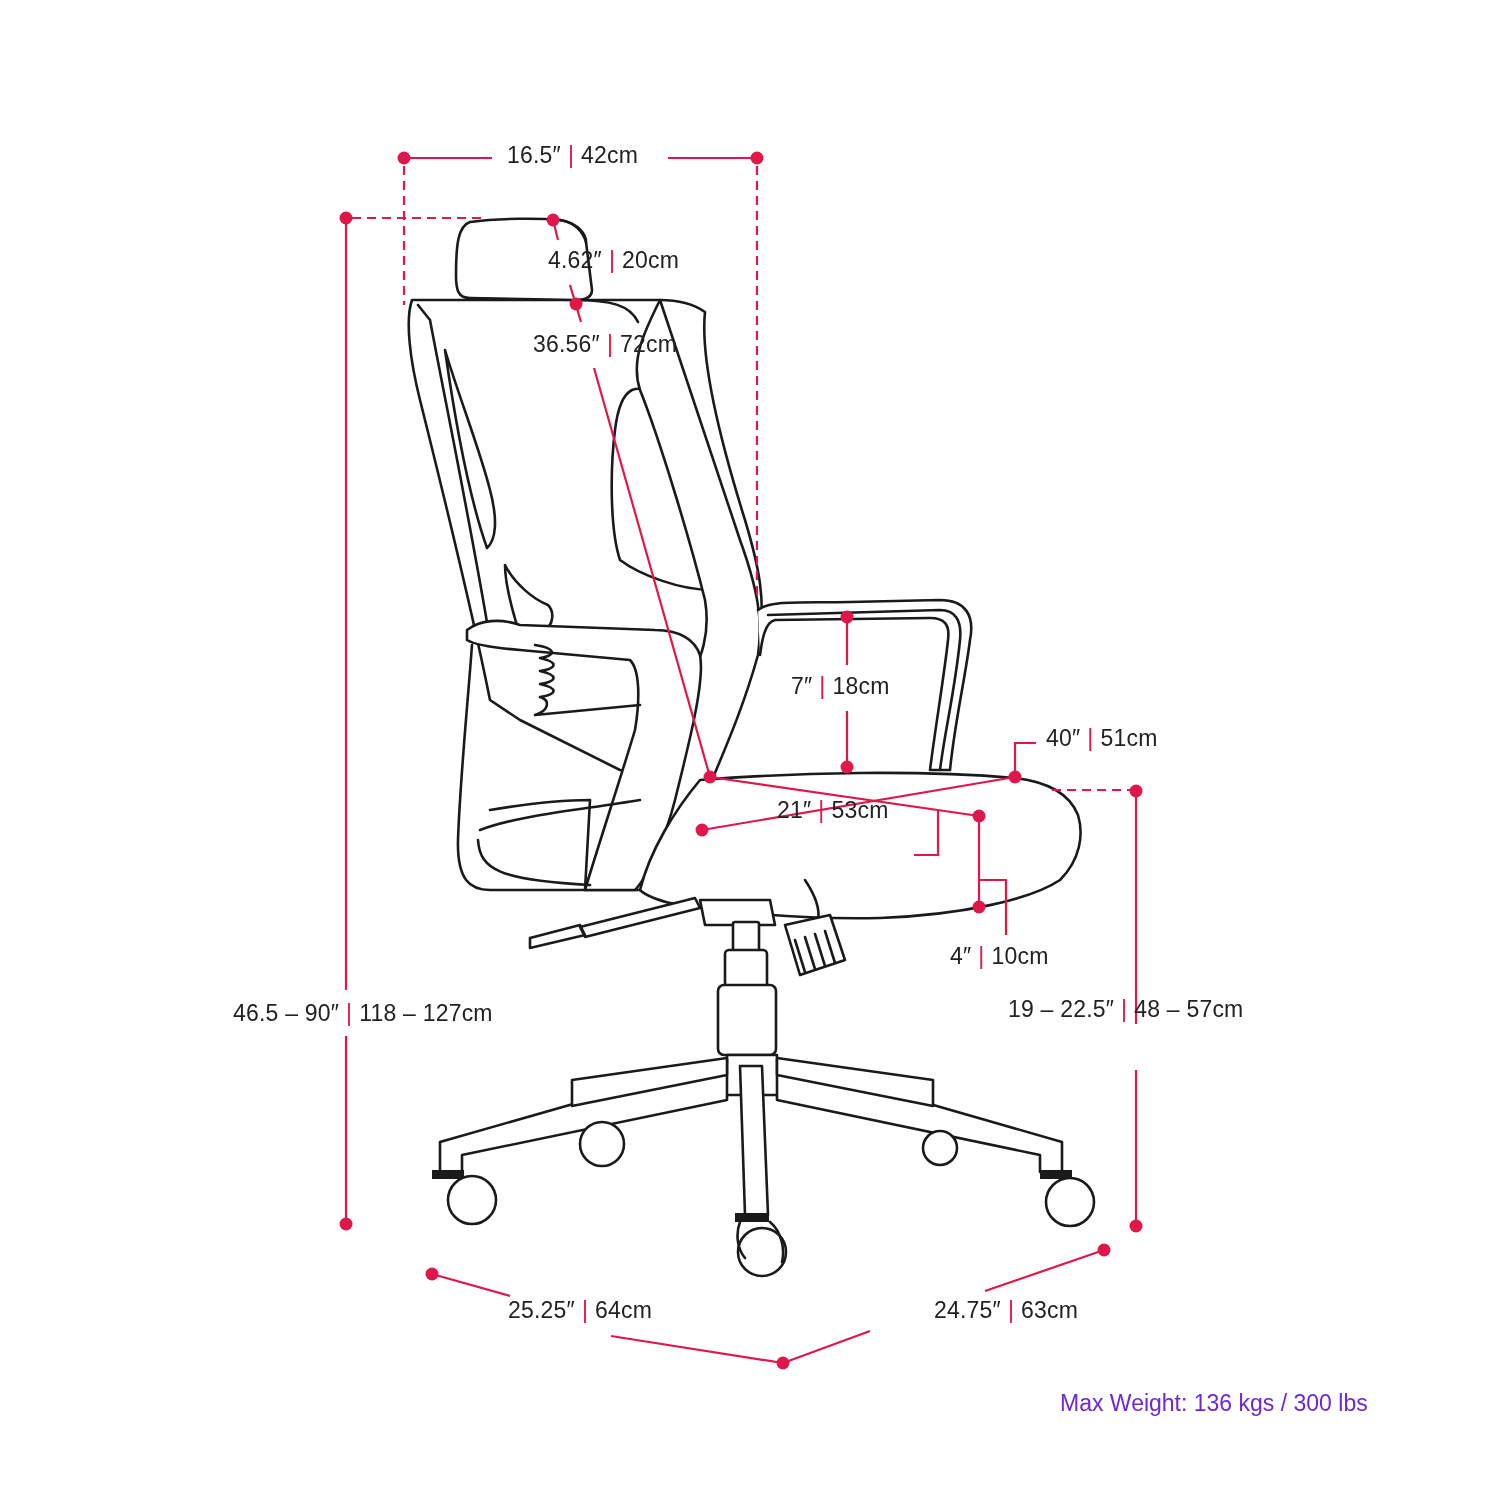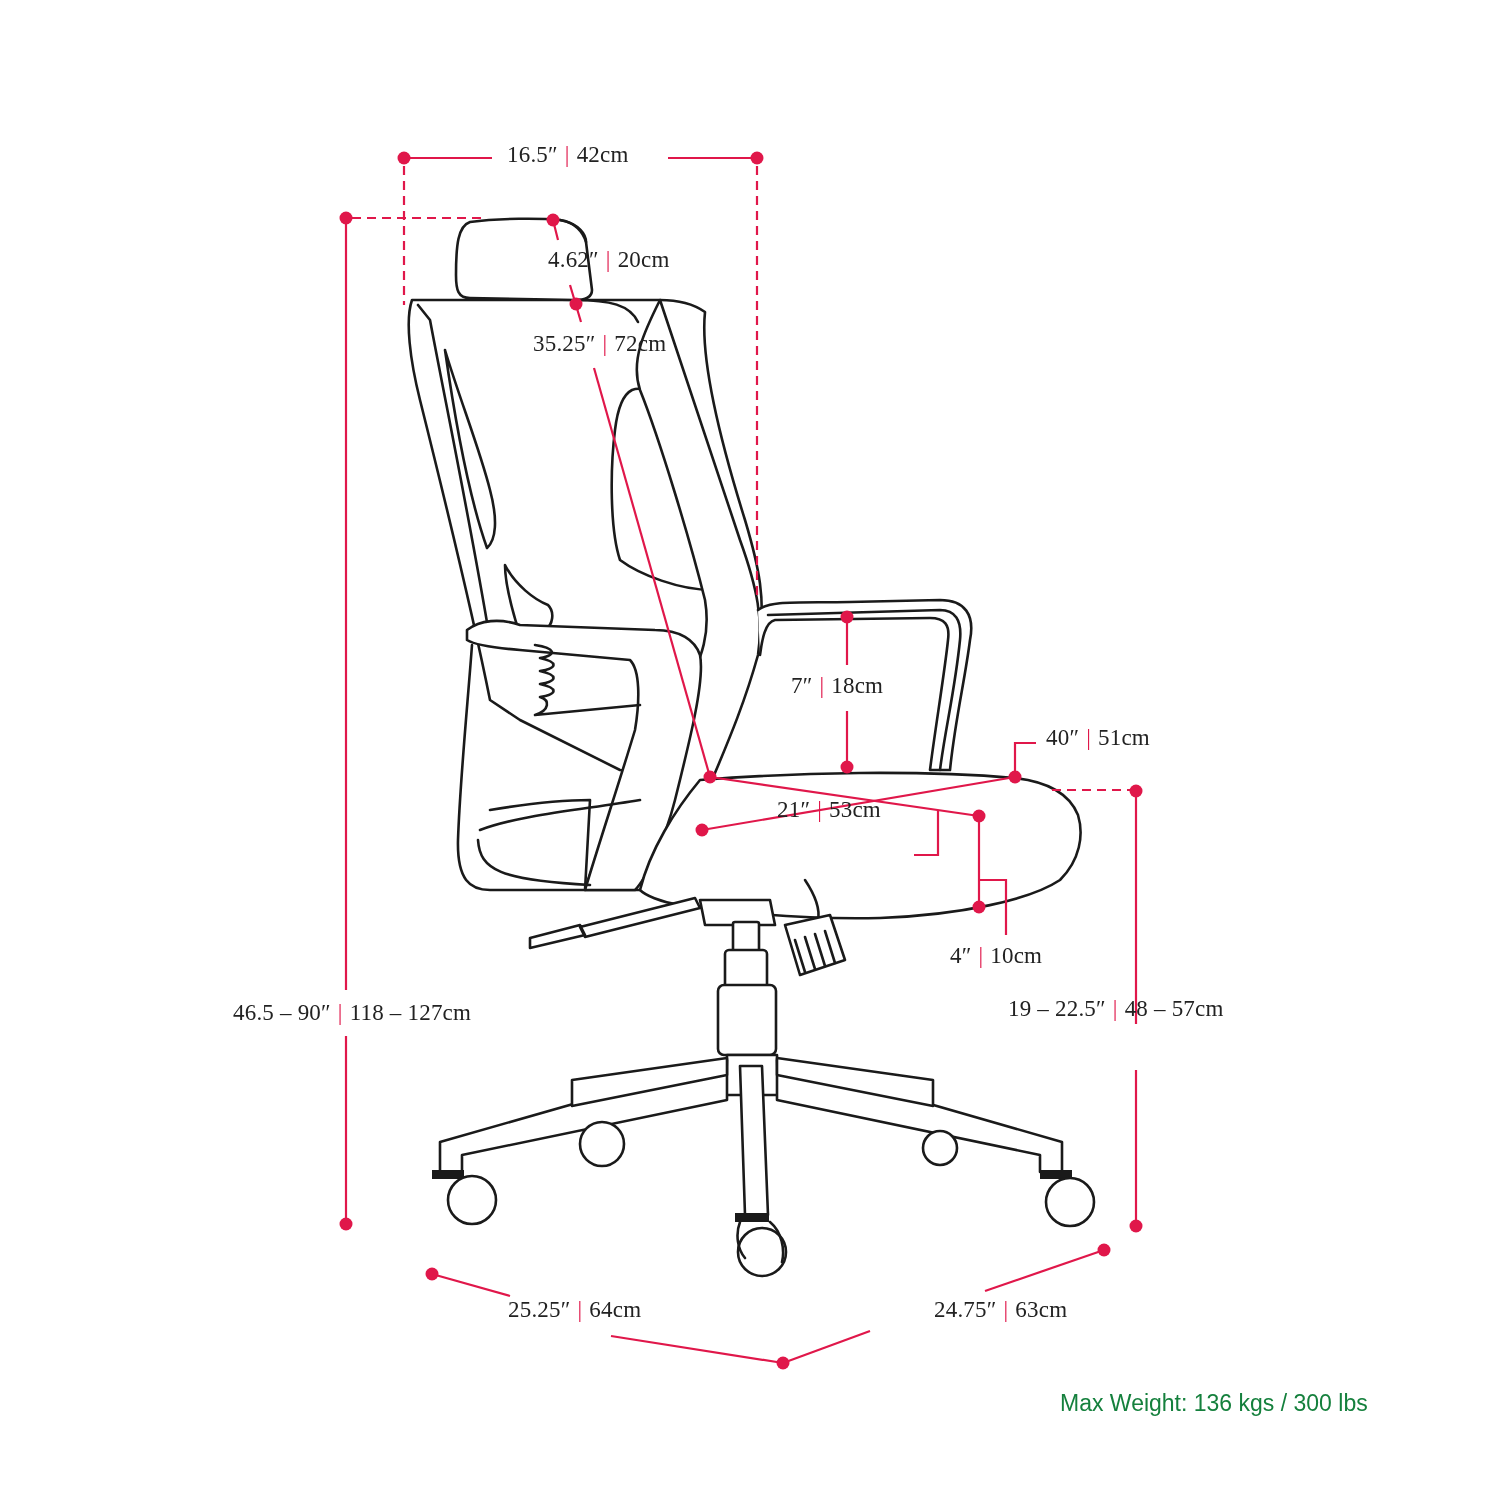--- a/index.html
+++ b/index.html
@@ -5,23 +5,23 @@
     html, body { margin: 0; padding: 0; background: #ffffff; }
     body { width: 1500px; height: 1500px; position: relative; overflow: hidden;
            font-family: "Liberation Sans", "DejaVu Sans", sans-serif; color: #222222; }
     #diagram { position: absolute; left: 0; top: 0; width: 1500px; height: 1500px; }
     .chair { fill: #ffffff; stroke: #1a1a1a; stroke-width: 2.6; stroke-linejoin: round; stroke-linecap: round; }
     .chair-nf { fill: none; stroke: #1a1a1a; stroke-width: 2.6; stroke-linejoin: round; stroke-linecap: round; }
     .dim { stroke: #e0174a; stroke-width: 2.2; fill: none; }
     .dim-dash { stroke: #e0174a; stroke-width: 2.2; fill: none; stroke-dasharray: 9 6; }
     .dot { fill: #e0174a; }
     .lbl { position: absolute; font-size: 23px; white-space: nowrap; background: transparent;
-           line-height: 26px; letter-spacing: 0.2px; color: #222222; font-family: Liberation Serif, serif; }
+           line-height: 26px; letter-spacing: 0.2px; color: #222222; }
     .lbl .sep { color: #e0174a; margin: 0 7px; font-weight: 400; }
-    .note { position: absolute; font-size: 23px; white-space: nowrap; color: #15803d; }
+    .note { position: absolute; font-size: 23px; white-space: nowrap; color: #6d28d9; }
   </style>
 </head>
 <body>
 
 <svg id="diagram" viewBox="0 0 1500 1500" xmlns="http://www.w3.org/2000/svg">
 
   <g>
 
     <path class="chair" d="M412,300 L660,300 C680,300 695,305 705,312
          C700,360 720,440 745,520 C760,570 765,600 760,640
@@ -162,21 +162,21 @@
 
 <div class="lbl" style="left:507px; top:142px;">
   <span>16.5″</span><span class="sep">|</span><span>42cm</span>
 </div>
 
 <div class="lbl" style="left:548px; top:247px;">
   <span>4.62″</span><span class="sep">|</span><span>20cm</span>
 </div>
 
 <div class="lbl" style="left:533px; top:331px;">
-  <span>35.25″</span><span class="sep">|</span><span>72cm</span>
+  <span>36.56″</span><span class="sep">|</span><span>72cm</span>
 </div>
 
 <div class="lbl" style="left:791px; top:673px;text-align:center;">
   <span>7″</span><span class="sep">|</span><span>18cm</span>
 </div>
 
 <div class="lbl" style="left:1046px; top:725px;">
   <span>40″</span><span class="sep">|</span><span>51cm</span>
 </div>
 

